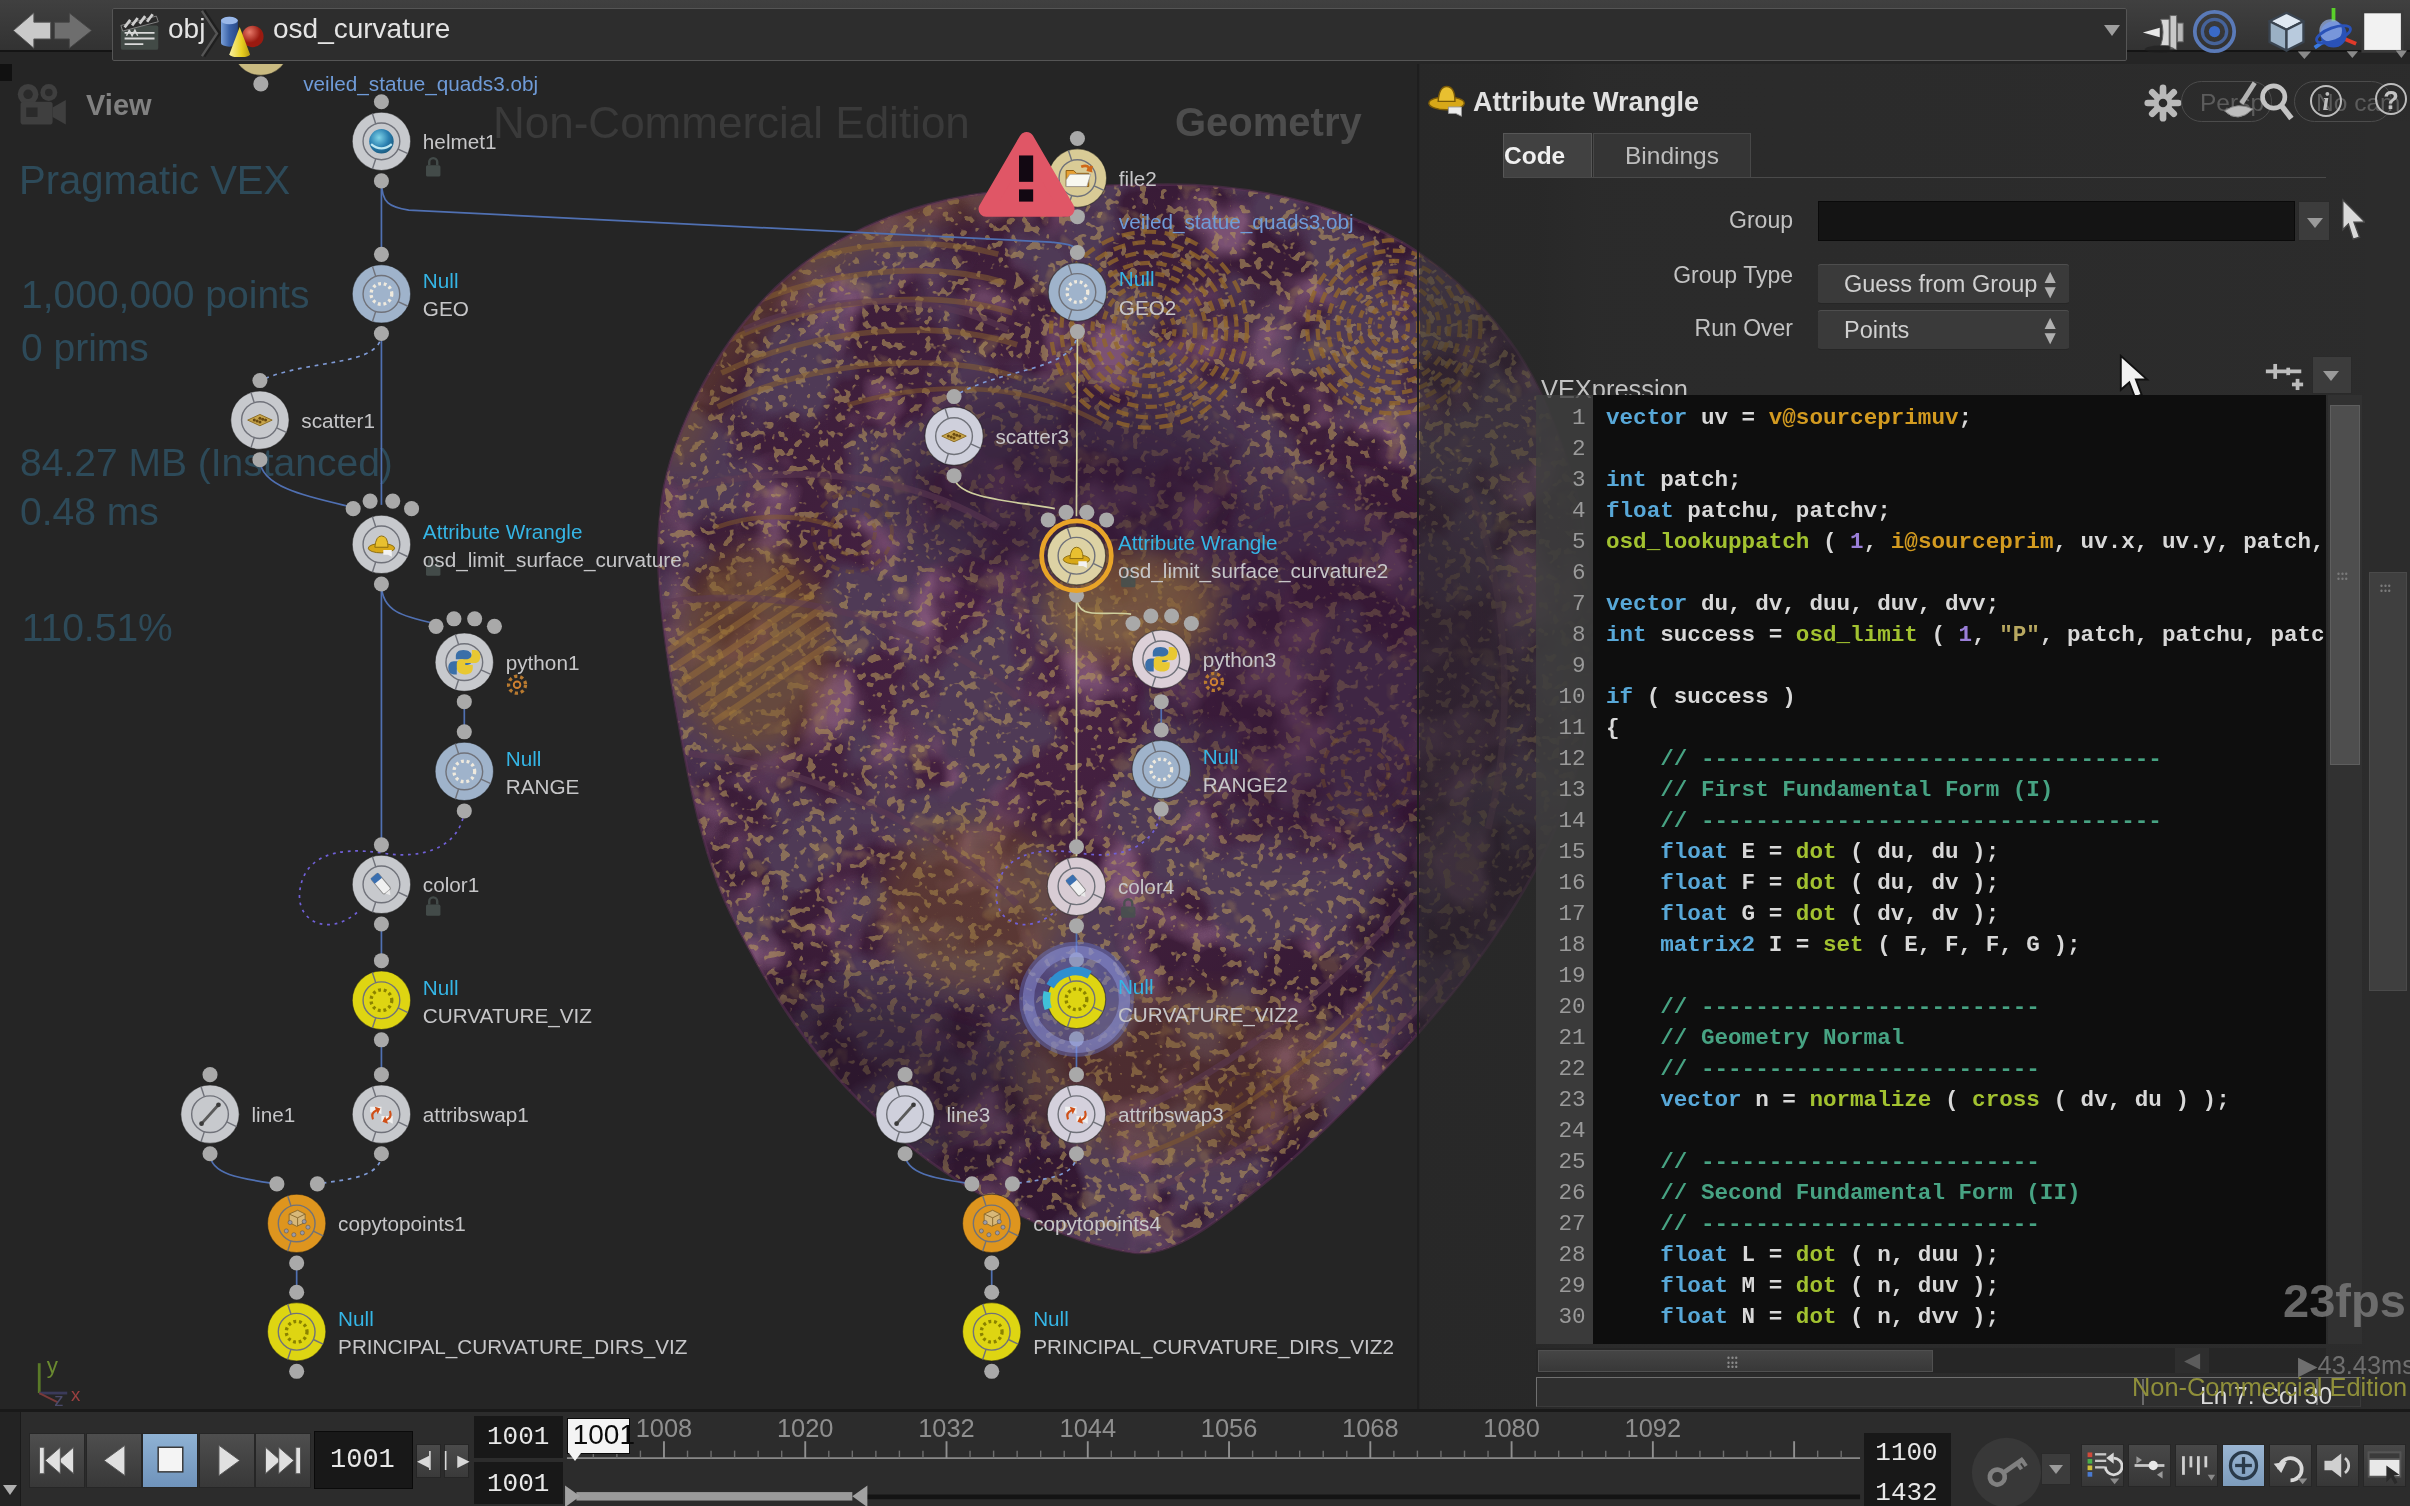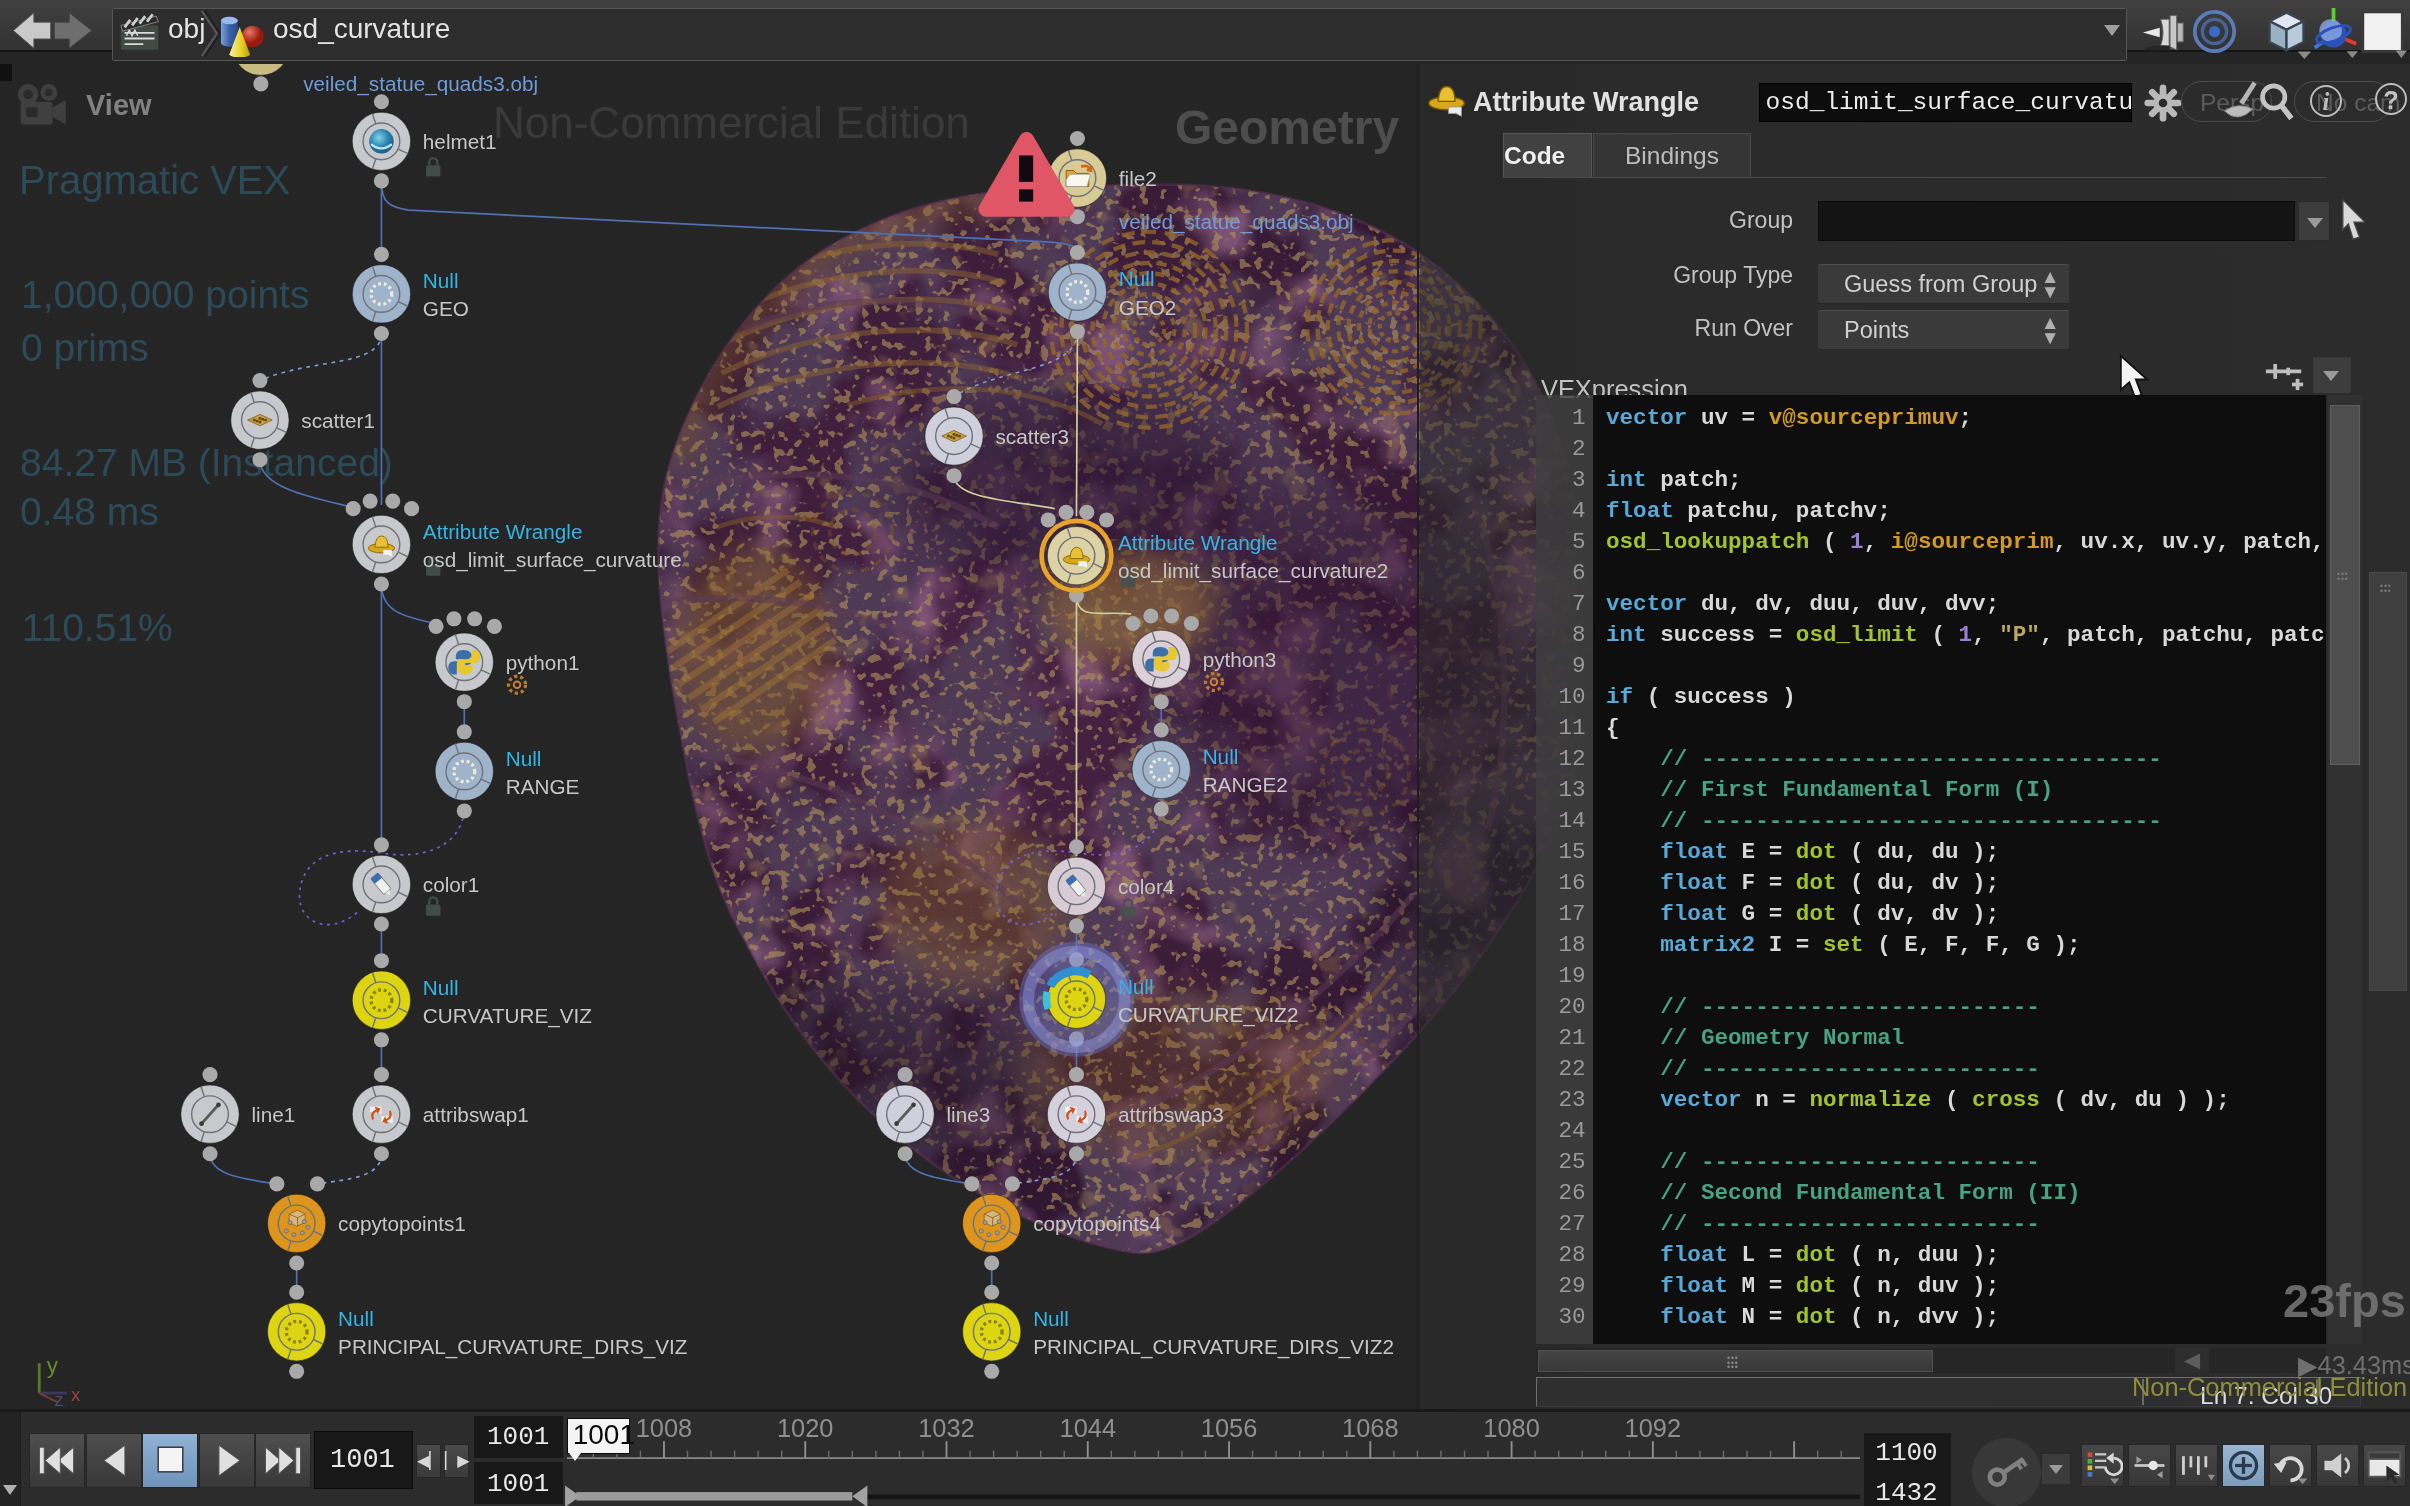--- a/index.html
+++ b/index.html
@@ -179,21 +179,21 @@
           <path d="M900,430 C1000,400 1100,410 1170,450"></path>
           <path d="M760,560 C800,545 850,545 890,560"></path>
         </g>
       </g>
       <use href="#heartP" fill="#2a1228" opacity="0.12"></use>
       <use href="#heartP" fill="none" stroke="#5e3158" stroke-width="3" opacity="0.5"></use>
     </svg>
     </div>
 
     <div class="abs" style="left:493px;top:34px;font-size:44px;color:#3a3a3a;">Non-Commercial Edition</div>
-    <div class="abs" style="left:1175px;top:36px;font-size:48px;font-weight:bold;color:#4d4d4d;">Geometry</div>
+    <div class="abs" style="left:1175px;top:36px;font-size:40px;font-weight:bold;color:#4d4d4d;">Geometry</div>
     <div class="abs" style="left:86px;top:24.5px;font-size:29px;font-weight:bold;color:#818181;">View</div>
 
     <div class="abs" style="left:19px;top:94px;font-size:40px;color:#2d4a59;">Pragmatic VEX</div>
     <div class="abs" style="left:21px;top:209px;font-size:39px;color:#2d4a59;">1,000,000 points</div>
     <div class="abs" style="left:21px;top:262px;font-size:39px;color:#2d4a59;">0 prims</div>
     <div class="abs" style="left:20px;top:377px;font-size:39px;color:#2d4a59;">84.27 MB (Instanced)</div>
     <div class="abs" style="left:20px;top:426px;font-size:39px;color:#2d4a59;">0.48 ms</div>
     <div class="abs" style="left:21.7px;top:542px;font-size:39px;color:#2d4a59;">110.51%</div>
 
 <svg class="abs" style="left:13px;top:19px;" width="66" height="49" viewBox="0 0 70 52">
@@ -641,23 +641,20 @@
   <div class="abs" style="left:1417px;top:64px;width:1.9px;height:1345px;background:#1e1e1e;"></div>
   <div class="abs" style="left:0;top:64px;width:12.2px;height:17px;background:#111;"></div>
 
   <div id="panel">
 <svg class="abs" style="left:5.6px;top:15px;" width="43" height="41" viewBox="0 0 46 44">
 <ellipse cx="22" cy="26" rx="19" ry="7" fill="#d8a818" stroke="#7a5a08" stroke-width="1.5"></ellipse>
 <path d="M13,24 Q14,8 22,8 Q31,8 31,24 Z" fill="#e8c030" stroke="#7a5a08" stroke-width="1.5"></path>
 <path d="M24,30 h14 v10 l-6,-3 h-8 z" fill="#ececec" stroke="#999" stroke-width="1"></path>
       </svg>
 <div class="abs" style="left:53px;top:22.6px;font-size:27px;font-weight:bold;color:#e2e2e2;">Attribute Wrangle</div>
-<div class="abs" style="left:339px;top:19px;width:373px;height:39px;background:#0d0d0d;border:0.9px solid #000;overflow:hidden;">
-        <span style="position:absolute;left:5.6px;top:4.7px;font-family:'Liberation Mono',monospace;font-size:24.5px;color:#ececec;white-space:pre;">osd_limit_surface_curvatu</span>
-      </div>
 <svg class="abs" style="left:723px;top:19px;" width="40" height="40" viewBox="0 0 42 42">
 <g fill="#b9b9b9">
           <circle cx="21" cy="21" r="10"></circle>
 <g stroke="#b9b9b9" stroke-width="7" stroke-linecap="round">
 <line x1="21" y1="5" x2="21" y2="11"></line>
             <line x1="21" y1="31" x2="21" y2="37"></line>
 <line x1="5" y1="21" x2="11" y2="21"></line>
             <line x1="31" y1="21" x2="37" y2="21"></line>
 <line x1="9.7" y1="9.7" x2="13.9" y2="13.9"></line>
             <line x1="28.1" y1="28.1" x2="32.3" y2="32.3"></line>

